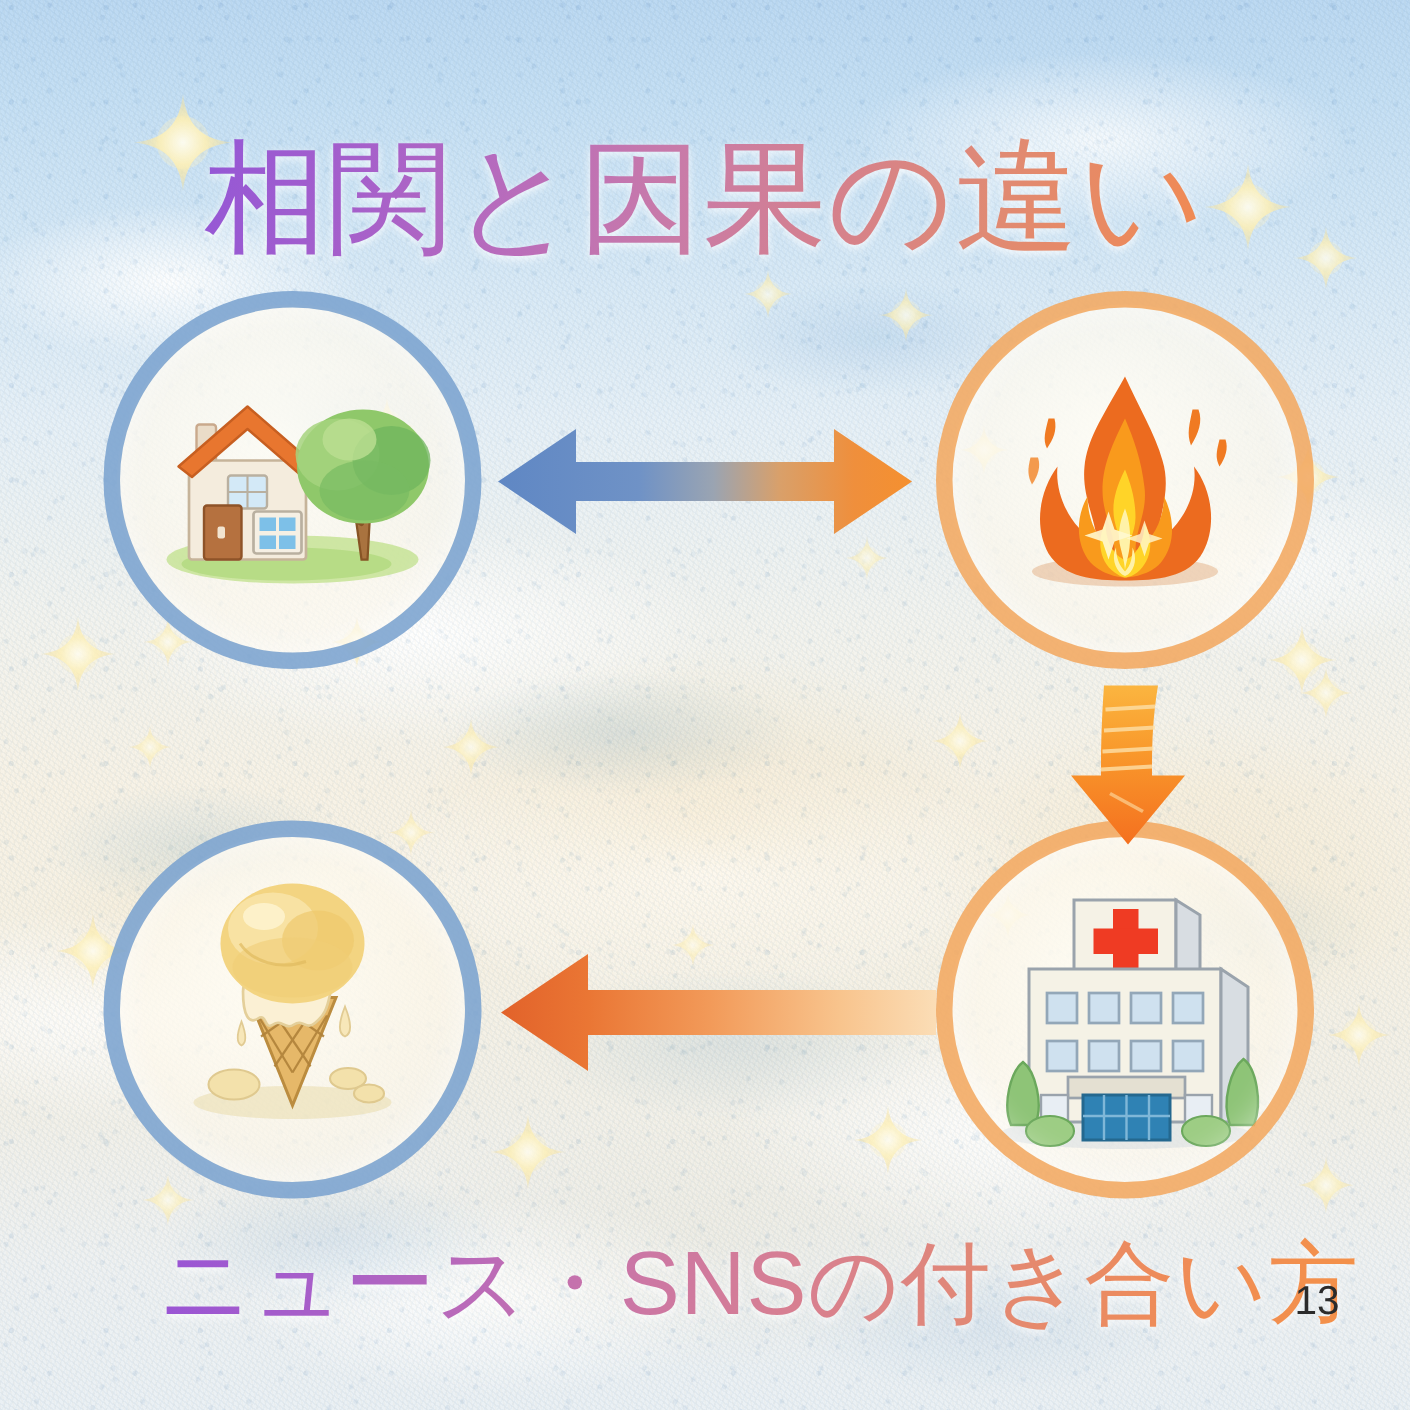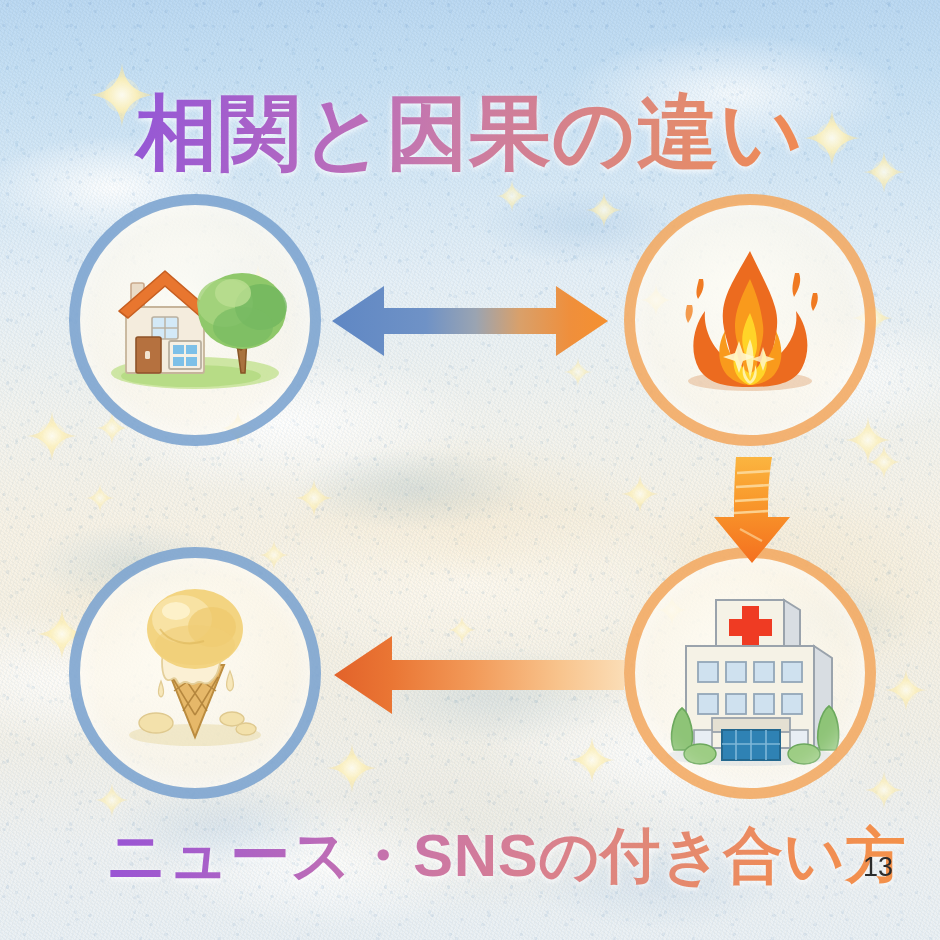--- a/index.html
+++ b/index.html
@@ -154,21 +154,21 @@
   
   .arrow { position: absolute; pointer-events: none; }
   .arrow svg { display: block; overflow: visible; }
 
   
   .headline {
     position: absolute;
     left: 0;
     width: 940px;
     text-align: center;
-    font-weight: 700;
+    font-weight: 400;
     letter-spacing: .01em;
     white-space: nowrap;
     -webkit-text-stroke: 0;
   }
   #title-main {
     top: 90px;
     font-size: 82px;
     line-height: 86px;
     background-image: linear-gradient(100deg,
       #8a4bd3 0%,

